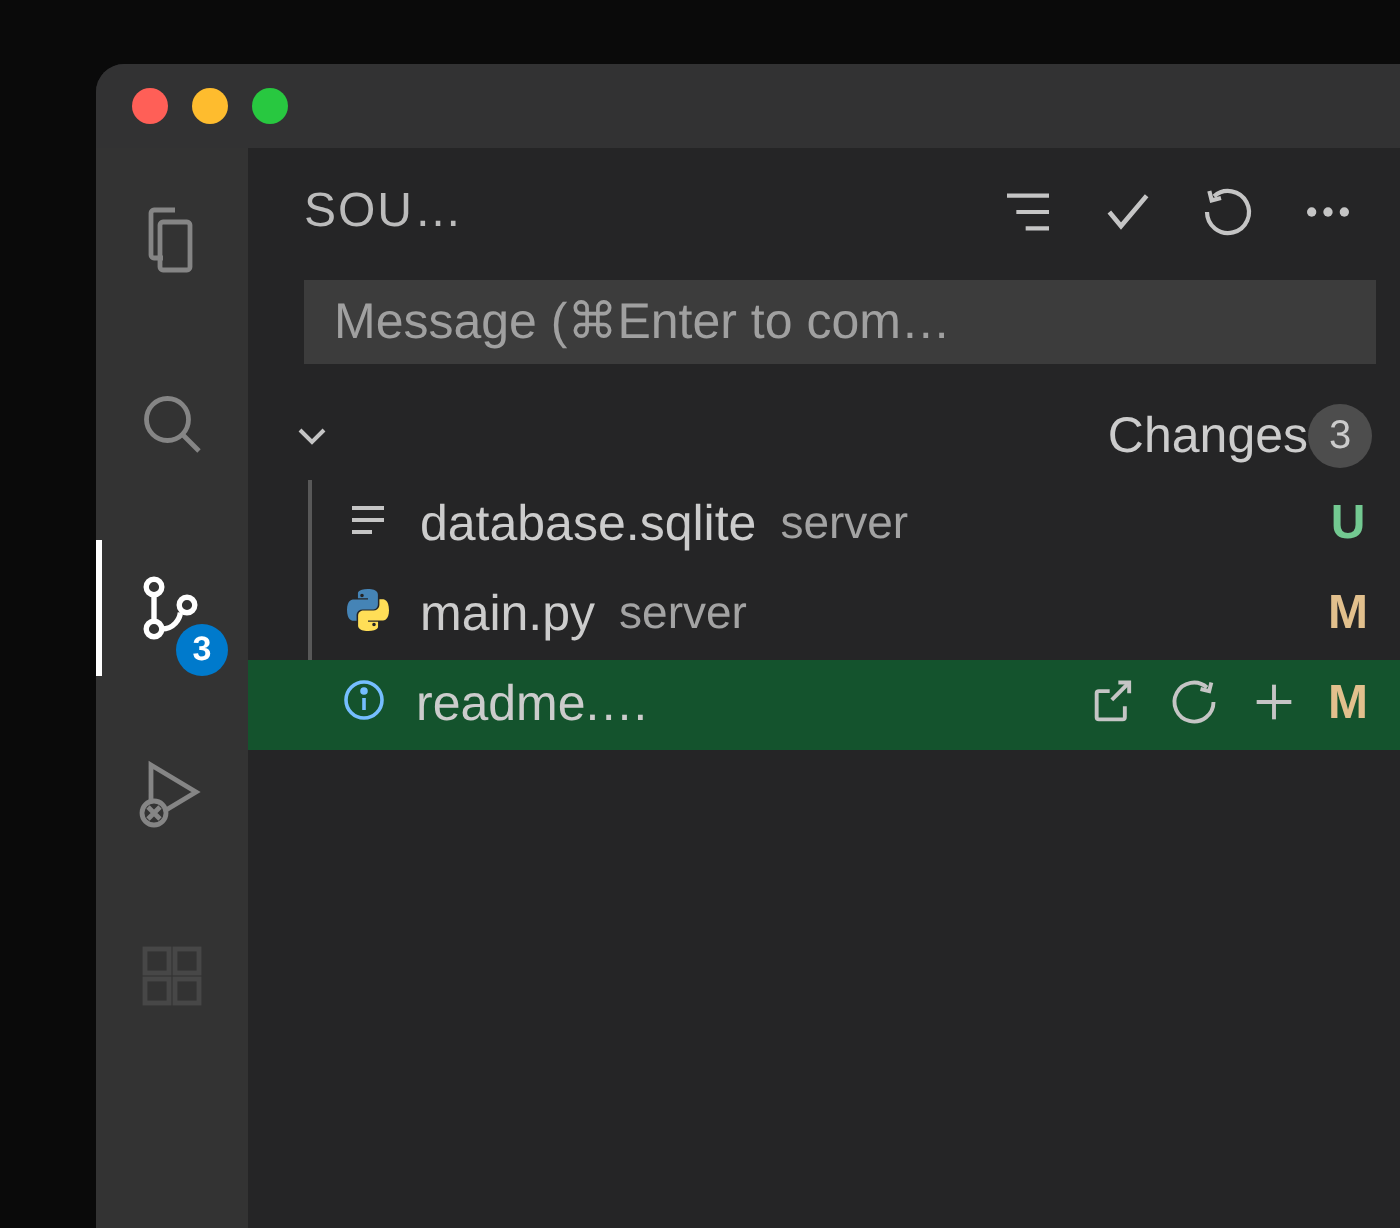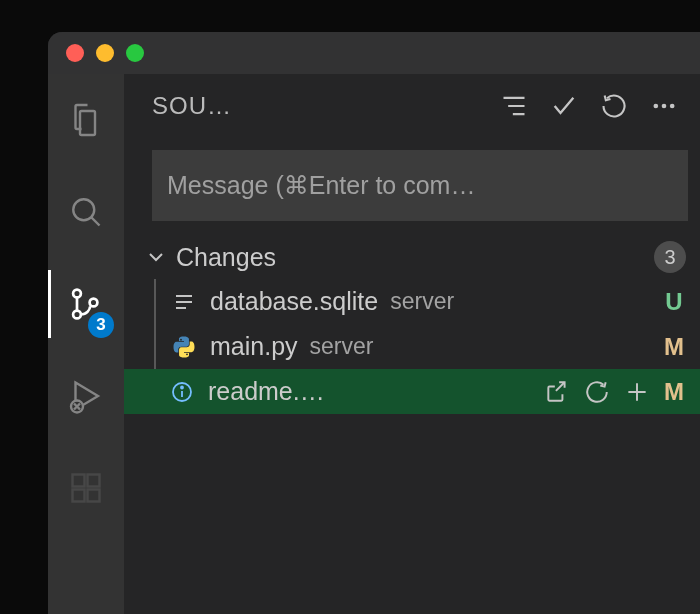--- a/index.html
+++ b/index.html
@@ -116,36 +116,37 @@
   .header-actions {
     display: flex;
     gap: 22px;
     align-items: center;
     color: #c5c5c5;
     padding-right: 8px;
   }
   .header-actions .icon-btn svg { width: 28px; height: 28px; }
   .icon-btn { cursor: pointer; display:flex; align-items:center; justify-content:center; }
   .commit-input {
-    margin: 18px 12px 14px 28px;
+    margin: 8px 12px 14px 28px;
     background: #3c3c3c;
     color: #a0a0a0;
     font-size: 25px;
-    padding: 20px 14px;
+    padding: 5px 14px;
     border: 1px solid #3c3c3c;
     white-space: nowrap;
     overflow: hidden;
     text-overflow: ellipsis;
     font-family: inherit;
     cursor: text;
   }
   .section-header {
     display: flex;
     align-items: center;
     padding: 6px 14px 6px 20px;
+    text-align: right;
   }
   .chev { color:#c5c5c5; margin-right:8px; display:flex; }
   .chev svg { width:24px; height:24px; }
   .section-title {
     flex: 1;
     color: #cccccc;
     font-size: 25px;
   }
   .count-pill {
     background: #4d4d4d;
@@ -158,21 +159,21 @@
     justify-content: center;
     font-size: 20px;
     padding: 0 8px;
   }
   .file-list {
     border-left: 2px solid #585858;
     margin-left: 30px;
   }
   .file-row {
     display: flex;
-    align-items: center;
+    align-items: flex-start;
     padding: 8px 14px 8px 14px;
     gap: 12px;
     color: #cccccc;
     font-size: 25px;
     min-width: 0;
     margin-left: -2px;
     border-left: 2px solid transparent;
   }
   .file-row.hover {
     background: #14532d;

